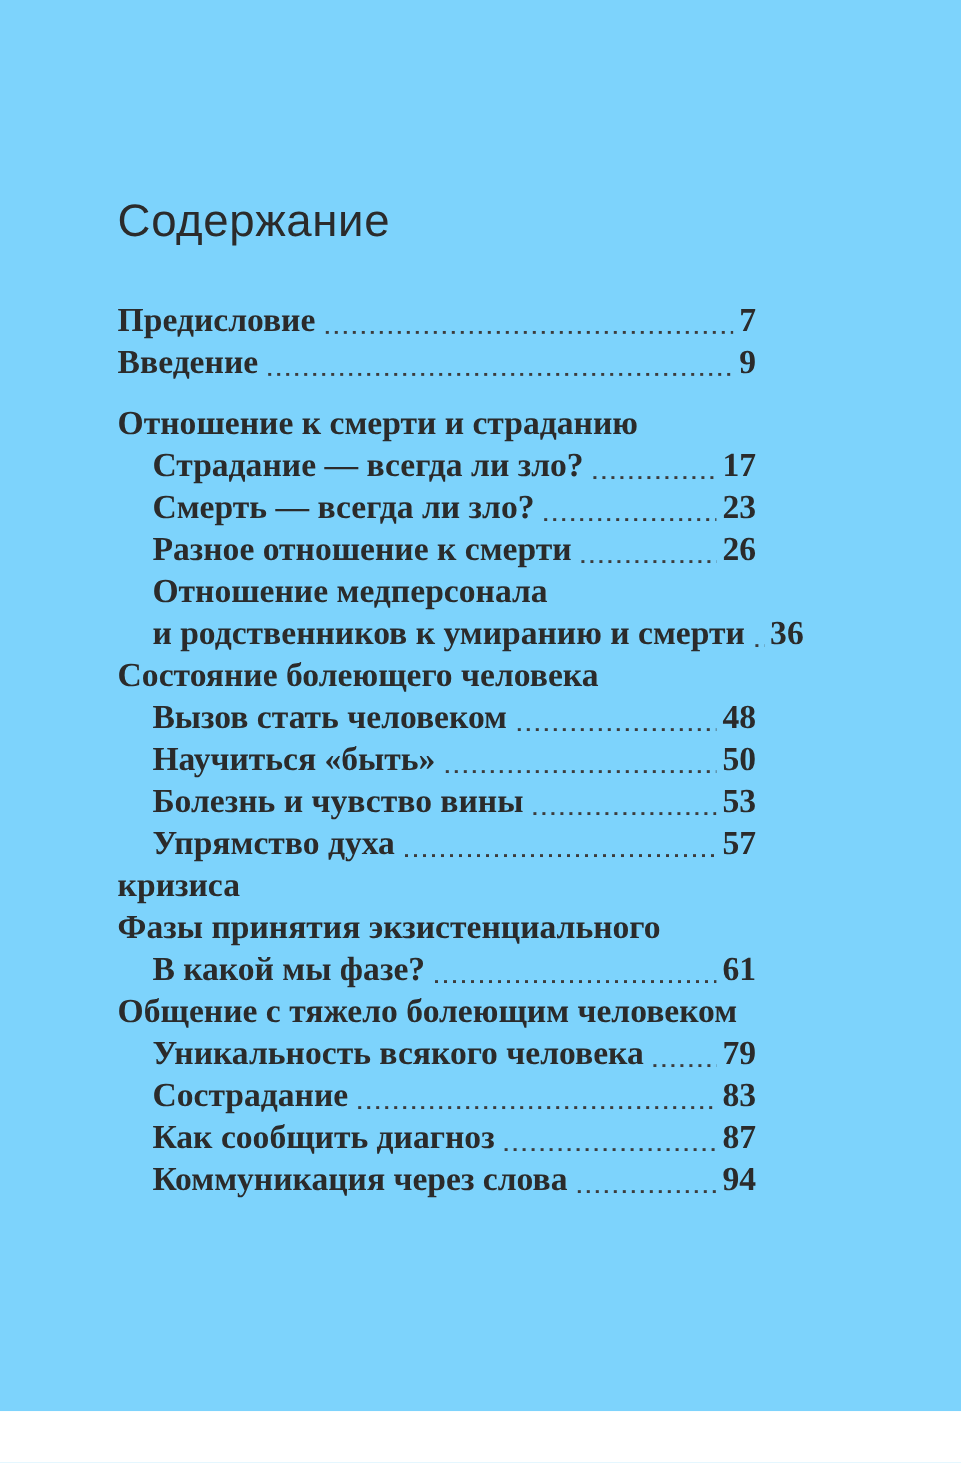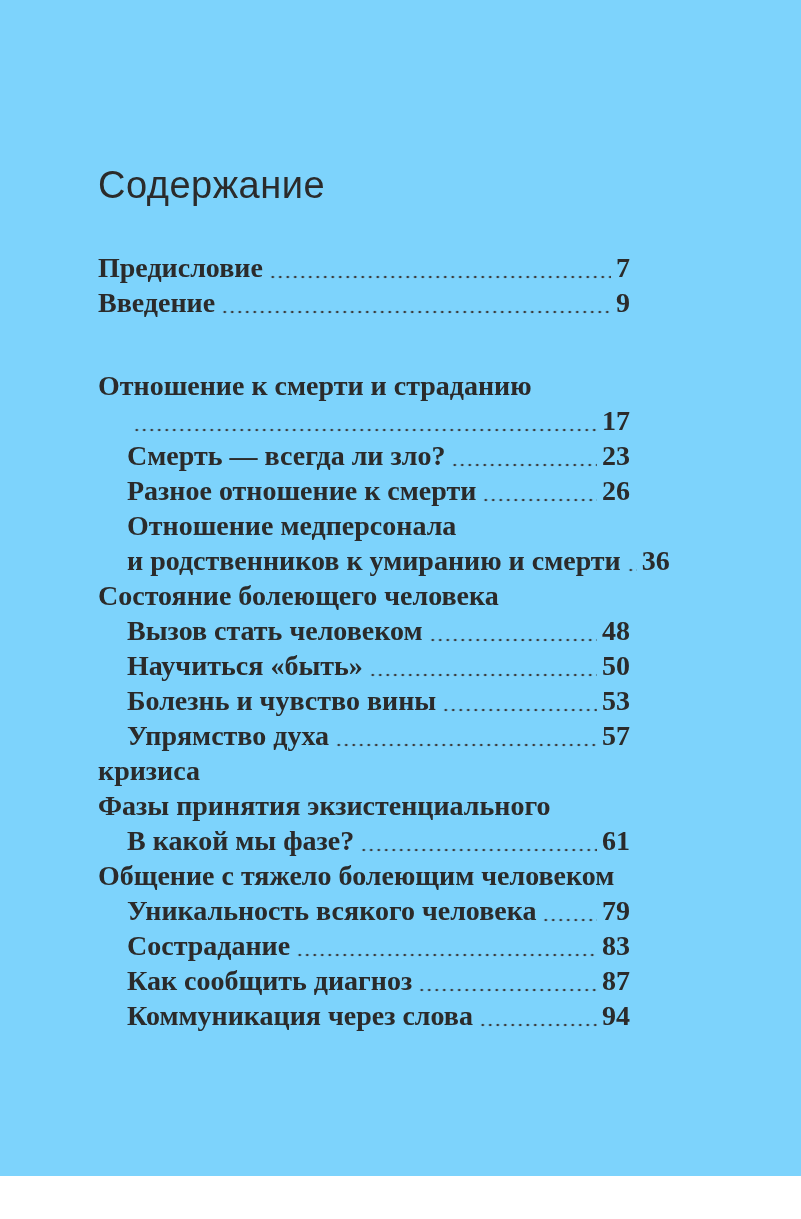--- a/index.html
+++ b/index.html
@@ -34,21 +34,21 @@
   }
   .row {
     display: flex;
     align-items: baseline;
     height: 35px;
     line-height: 35px;
     white-space: nowrap;
     font-weight: bold;
   }
   .row.lvl1 { padding-left: 29px; }
-  .row.gap-before { margin-top: 48px; }
+  .row.gap-before { margin-top: 16px; }
   .label { flex: 0 0 auto; }
   .dots {
     flex: 1 1 auto;
     align-self: flex-end;
     height: 4px;
     margin: 0 5px 6px 6px;
     background-image: radial-gradient(circle, #3c3c3c 1.25px, rgba(0,0,0,0) 1.6px);
     background-size: 7.5px 4px;
     background-repeat: repeat-x;
     background-position: left bottom;
@@ -78,20 +78,21 @@
       <span class="label">Введение</span>
       <span class="dots"></span>
       <span class="pagenum">9</span>
     </div>
 
     <div class="row lvl0 gap-before">
       <span class="label">Отношение к смерти и страданию</span>
     </div>
 
     <div class="row lvl1">
+      <span class="label">Страдание — всегда ли зло?</span>
       <span class="dots"></span>
       <span class="pagenum">17</span>
     </div>
 
     <div class="row lvl1">
       <span class="label">Смерть — всегда ли зло?</span>
       <span class="dots"></span>
       <span class="pagenum">23</span>
     </div>
 

